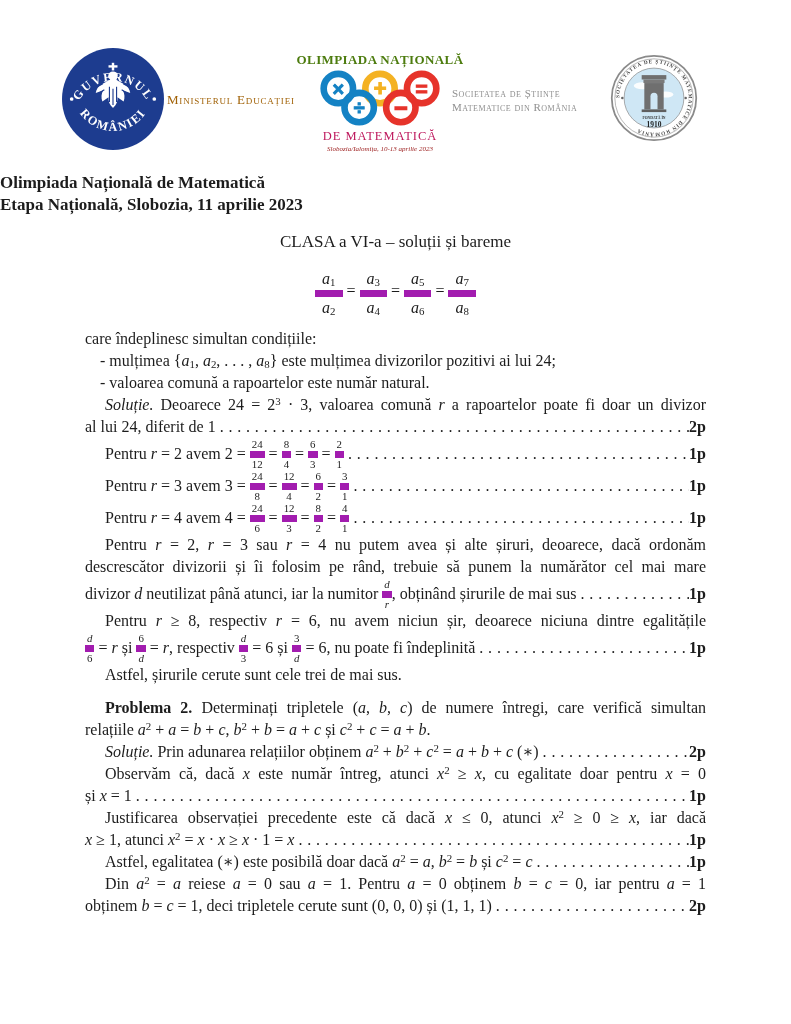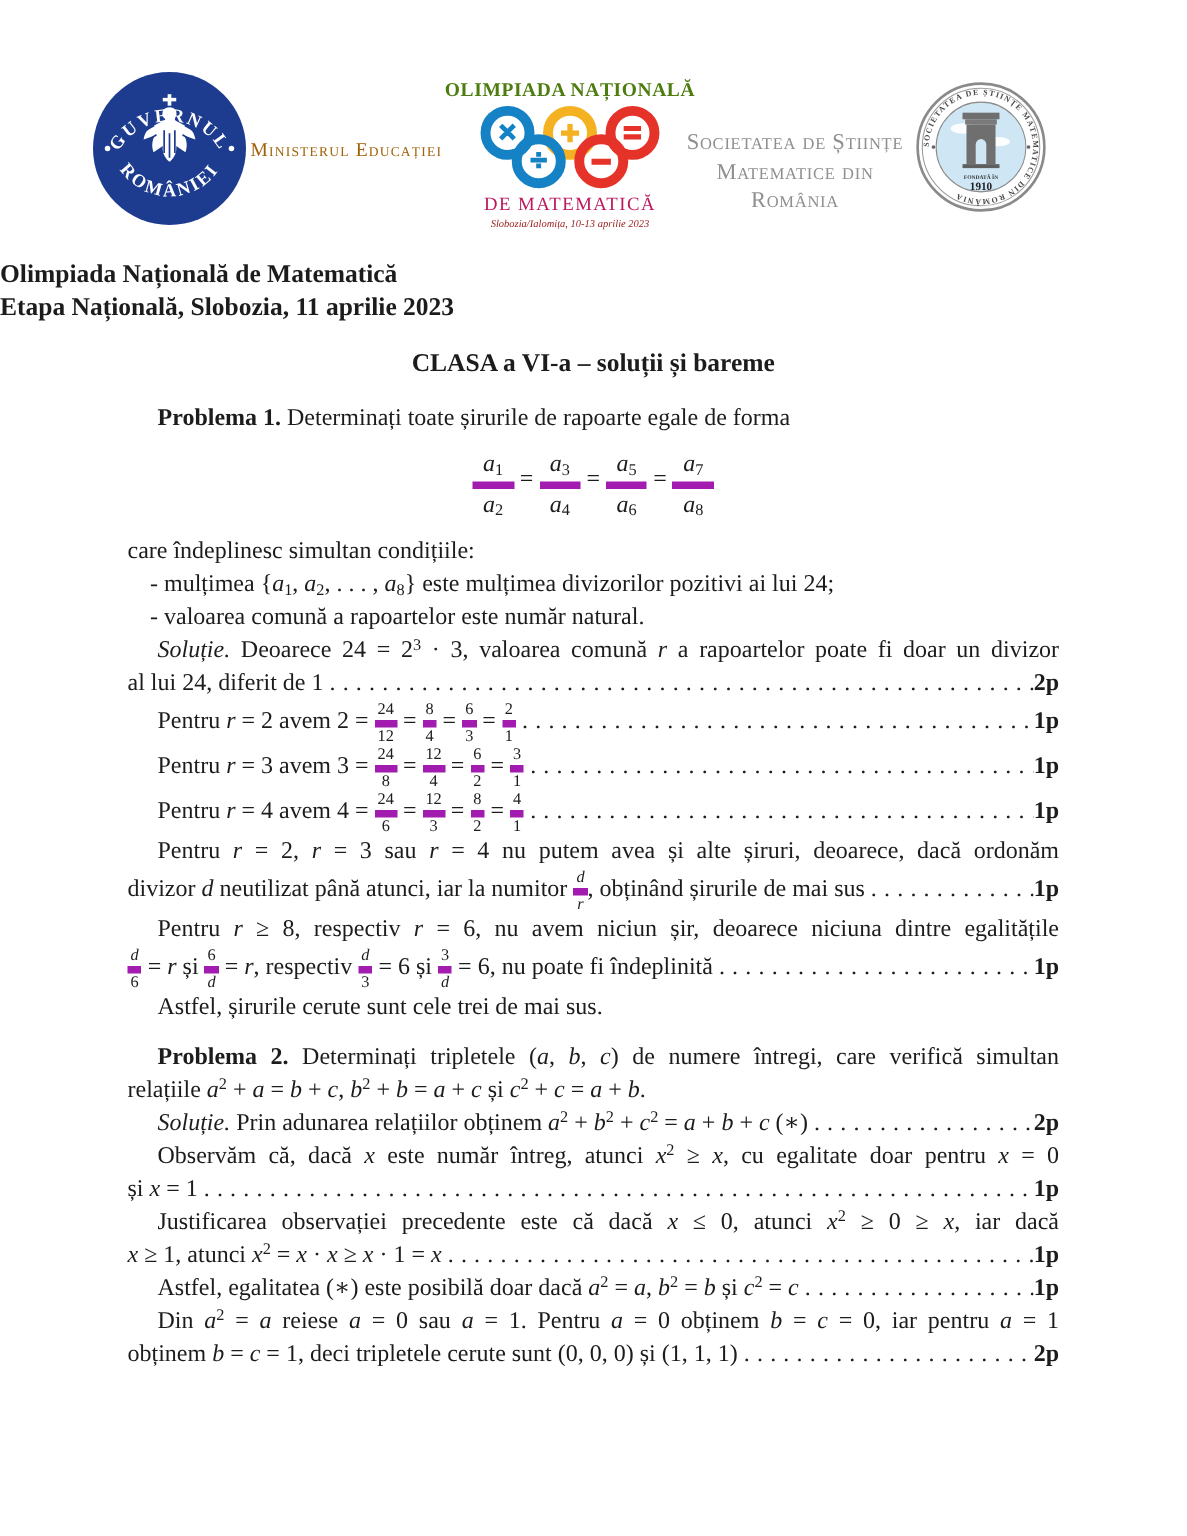--- a/index.html
+++ b/index.html
@@ -18,49 +18,49 @@
     position:absolute; left:167px; top:92px; width:130px;
     font-variant:small-caps; letter-spacing:.8px;
     font-size:13px; color:#a16207;
   }
   .onm { position:absolute; left:294px; top:52px; width:172px; text-align:center; }
   .onm-title { font-size:13px; font-weight:bold; letter-spacing:.4px; color:#4d7c0f; }
   .rings { width:142px; height:60px; margin:1px auto 0; display:block; }
   .onm-sub { font-size:12.5px; font-weight:normal; letter-spacing:1px; color:#be185d; }
   .onm-event { font-size:7px; font-style:italic; color:#9b1b1b; margin-top:1px; }
   .ssmr-label {
-    position:absolute; left:452px; top:86px; width:156px; text-align:center;
-    font-variant:small-caps; font-size:15px; line-height:1.3;
+    position:absolute; left:452px; top:86px; width:156px; 
+    font-variant:small-caps; font-size:11px; line-height:1.3;
     letter-spacing:.5px; color:#8f8f8f;
   }
   .ssmr-seal { position:absolute; left:610px; top:54px; width:88px; height:88px; }
 
   
   .doc-title { text-align:left; font-weight:bold; font-size:17px; line-height:22px; margin-top:12px; }
-  .class-heading { text-align:center; font-weight:bold; font-size:17px; margin-top:15px; }
+  .class-heading { text-align:center; font-weight:normal; font-size:17px; margin-top:15px; }
 
   
   .content { margin:0 85px; font-size:16px; line-height:22px; }
   .problem1-block { margin-top:15px; }
   .problem2-block { margin-top:11px; }
   .line { min-height:22px; }
   .indent  { padding-left:20px; }
   .indent2 { padding-left:15px; }
   .fill { text-align:justify; text-align-last:justify; }
   .ptsline { display:flex; align-items:baseline; }
   .ptsline .content-seg { white-space:nowrap; flex:0 0 auto; }
   .leader { flex:1 1 auto; overflow:hidden; white-space:nowrap; letter-spacing:.3em; padding:0 3px 0 4px; min-width:8px; }
   .pts { font-weight:bold; white-space:nowrap; flex:0 0 auto; }
   .it { font-style:italic; }
   .bf { font-weight:bold; }
   .sup { font-size:.68em; vertical-align:.45em; line-height:0; }
   .sub { font-size:.68em; vertical-align:-.22em; line-height:0; }
   .frac { display:inline-block; text-align:center; vertical-align:-.52em; line-height:1; }
   .frac .num, .frac .den { display:block; font-size:.68em; line-height:1.15; padding:0 2px; }
-  .frac .den { border-top:5px solid #a21caf; }
+  .frac .den { border-top:7px solid #a21caf; }
   .display { text-align:center; margin:9px 0 9px; }
   .display .frac { vertical-align:-1.05em; }
   .display .frac .num, .display .frac .den { font-size:1em; line-height:1.25; padding:1px 7px; }
 </style>
 </head>
 <body>
 
 <div class="page">
 
   <div class="header">
@@ -148,21 +148,20 @@
   </div>
 
   <div class="doc-title">
     <div>Olimpiada Națională de Matematică</div>
     <div>Etapa Națională, Slobozia, 11 aprilie 2023</div>
   </div>
 
   <div class="content">
     <div class="class-heading">CLASA a VI-a – soluții și bareme</div>
     <div class="problem1-block">
-        <div class="line indent"><span class="bf">Problema 1.</span><span> Determinați toate șirurile de rapoarte egale de forma</span></div>
         <div class="line display"><span class="frac"><span class="num"><span class="it">a</span><span class="sub">1</span></span><span class="den"><span class="it">a</span><span class="sub">2</span></span></span><span> = </span><span class="frac"><span class="num"><span class="it">a</span><span class="sub">3</span></span><span class="den"><span class="it">a</span><span class="sub">4</span></span></span><span> = </span><span class="frac"><span class="num"><span class="it">a</span><span class="sub">5</span></span><span class="den"><span class="it">a</span><span class="sub">6</span></span></span><span> = </span><span class="frac"><span class="num"><span class="it">a</span><span class="sub">7</span></span><span class="den"><span class="it">a</span><span class="sub">8</span></span></span></div>
         <div class="line"><span>care îndeplinesc simultan condițiile:</span></div>
         <div class="line indent2"><span>- mulțimea {</span><span class="it">a</span><span class="sub">1</span><span>, </span><span class="it">a</span><span class="sub">2</span><span>, . . . , </span><span class="it">a</span><span class="sub">8</span><span>} este mulțimea divizorilor pozitivi ai lui 24;</span></div>
         <div class="line indent2"><span>- valoarea comună a rapoartelor este număr natural.</span></div>
         <div class="line indent fill"><span class="it">Soluție.</span><span> Deoarece 24 = 2</span><span class="sup">3</span><span> · 3, valoarea comună </span><span class="it">r</span><span> a rapoartelor poate fi doar un divizor</span></div>
         <div class="line ptsline">
           <span class="content-seg"><span>al lui 24, diferit de 1</span></span>
           <span class="leader">................................................................................................................................................................</span>
           <span class="pts">2p</span>
         </div>
@@ -175,20 +174,21 @@
           <span class="content-seg"><span>Pentru </span><span class="it">r</span><span> = 3 avem 3 = </span><span class="frac"><span class="num">24</span><span class="den">8</span></span><span> = </span><span class="frac"><span class="num">12</span><span class="den">4</span></span><span> = </span><span class="frac"><span class="num">6</span><span class="den">2</span></span><span> = </span><span class="frac"><span class="num">3</span><span class="den">1</span></span></span>
           <span class="leader">................................................................................................................................................................</span>
           <span class="pts">1p</span>
         </div>
         <div class="line indent ptsline">
           <span class="content-seg"><span>Pentru </span><span class="it">r</span><span> = 4 avem 4 = </span><span class="frac"><span class="num">24</span><span class="den">6</span></span><span> = </span><span class="frac"><span class="num">12</span><span class="den">3</span></span><span> = </span><span class="frac"><span class="num">8</span><span class="den">2</span></span><span> = </span><span class="frac"><span class="num">4</span><span class="den">1</span></span></span>
           <span class="leader">................................................................................................................................................................</span>
           <span class="pts">1p</span>
         </div>
         <div class="line indent fill"><span>Pentru </span><span class="it">r</span><span> = 2, </span><span class="it">r</span><span> = 3 sau </span><span class="it">r</span><span> = 4 nu putem avea și alte șiruri, deoarece, dacă ordonăm</span></div>
+        <div class="line fill"><span>descrescător divizorii și îi folosim pe rând, trebuie să punem la numărător cel mai mare</span></div>
         <div class="line ptsline">
           <span class="content-seg"><span>divizor </span><span class="it">d</span><span> neutilizat până atunci, iar la numitor </span><span class="frac"><span class="num"><span class="it">d</span></span><span class="den"><span class="it">r</span></span></span><span>, obținând șirurile de mai sus</span></span>
           <span class="leader">................................................................................................................................................................</span>
           <span class="pts">1p</span>
         </div>
         <div class="line indent fill"><span>Pentru </span><span class="it">r</span><span> ≥ 8, respectiv </span><span class="it">r</span><span> = 6, nu avem niciun șir, deoarece niciuna dintre egalitățile</span></div>
         <div class="line ptsline">
           <span class="content-seg"><span class="frac"><span class="num"><span class="it">d</span></span><span class="den">6</span></span><span> = </span><span class="it">r</span><span> și </span><span class="frac"><span class="num">6</span><span class="den"><span class="it">d</span></span></span><span> = </span><span class="it">r</span><span>, respectiv </span><span class="frac"><span class="num"><span class="it">d</span></span><span class="den">3</span></span><span> = 6 și </span><span class="frac"><span class="num">3</span><span class="den"><span class="it">d</span></span></span><span> = 6, nu poate fi îndeplinită</span></span>
           <span class="leader">................................................................................................................................................................</span>
           <span class="pts">1p</span>

